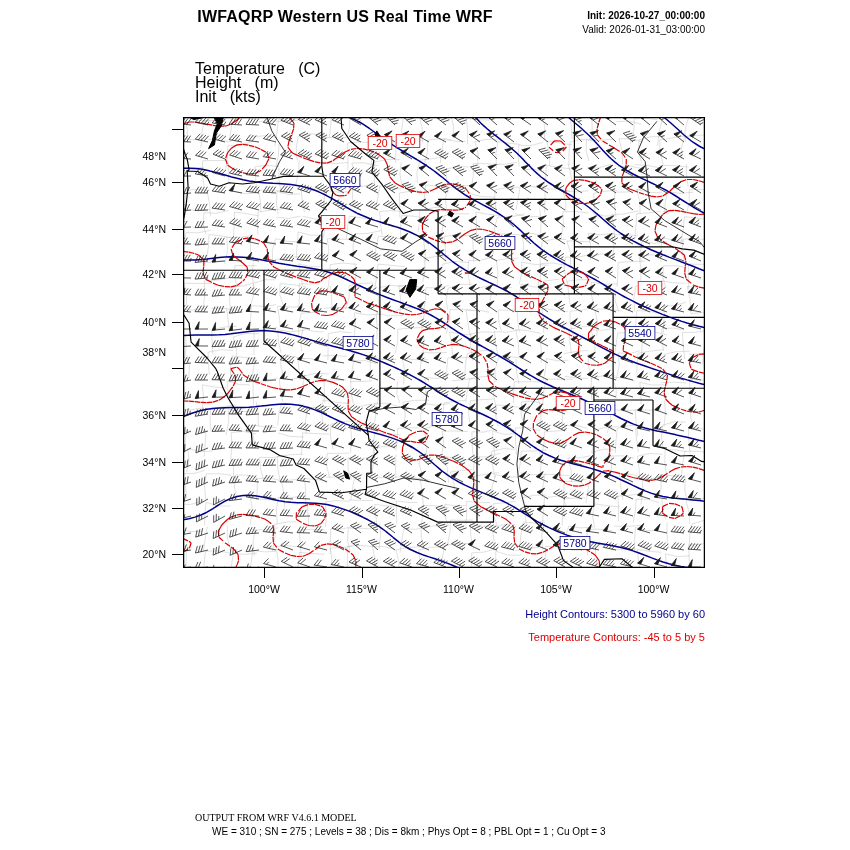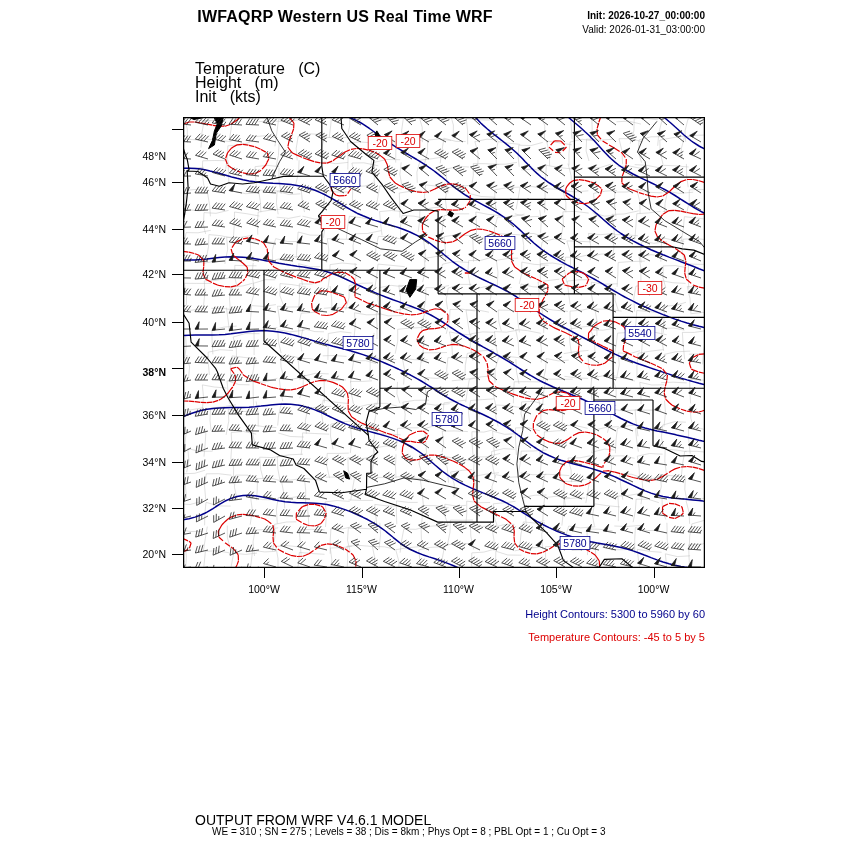--- a/index.html
+++ b/index.html
@@ -11,21 +11,21 @@
   #valid-line{right:145px;top:24px;text-align:right;font-size:10px;}
   #legend{left:195px;top:62px;font-size:16px;line-height:14px;}
   .legend-line{white-space:pre;}
   #map-wrap{left:183px;top:117px;width:522px;height:451px;}
   .lat-tick{height:1px;background:#000;width:11px;left:172px;}
   .lon-tick{width:1px;background:#000;height:10px;top:568px;}
   .lat-lab{width:42px;text-align:right;left:124px;font-size:10.5px;}
   .lon-lab{width:56px;text-align:center;top:583px;font-size:10.5px;}
   #hnote{right:145px;top:608px;font-size:11px;}
   #tnote{right:145px;top:631px;font-size:11px;}
-  #footer1{left:195px;top:812px;font-size:14px;}
+  #footer1{left:195px;top:812px;font-size:10px;font-family:Liberation Serif, serif;}
   #footer2{left:212px;top:826px;font-size:10px;}
 </style>
 </head>
 <body>
 
 <div class="abs" id="title">IWFAQRP Western US Real Time WRF</div>
 <div class="abs" id="init-line">Init: 2026-10-27_00:00:00</div>
 <div class="abs" id="valid-line">Valid: 2026-01-31_03:00:00</div>
 
 <div class="abs" id="legend">
@@ -951,21 +951,21 @@
     <div class="abs lat-lab" style="top: 107px; margin-top: 43px;">48°N</div>
     <div class="abs lat-tick" style="top: 182px;"></div>
     <div class="abs lat-lab" style="top: 176px;">46°N</div>
     <div class="abs lat-tick" style="top: 229px;"></div>
     <div class="abs lat-lab" style="top: 223px;">44°N</div>
     <div class="abs lat-tick" style="top: 273.5px;"></div>
     <div class="abs lat-lab" style="top: 267.5px;">42°N</div>
     <div class="abs lat-tick" style="top: 322px;"></div>
     <div class="abs lat-lab" style="top: 316px;">40°N</div>
     <div class="abs lat-tick" style="top: 368px;"></div>
-    <div class="abs lat-lab" style="top: 366px; font-weight: bold;">38°N</div>
+    <div class="abs lat-lab" style="top: 346px;">38°N</div>
     <div class="abs lat-tick" style="top: 415px;"></div>
     <div class="abs lat-lab" style="top: 409px;">36°N</div>
     <div class="abs lat-tick" style="top: 461.5px;"></div>
     <div class="abs lat-lab" style="top: 455.5px;">34°N</div>
     <div class="abs lat-tick" style="top: 508px;"></div>
     <div class="abs lat-lab" style="top: 502px;">32°N</div>
     <div class="abs lat-tick" style="top: 553.5px;"></div>
     <div class="abs lat-lab" style="top: 547.5px;">20°N</div>
     <div class="abs lon-tick" style="left: 264px;"></div>
     <div class="abs lon-lab" style="left: 236px;">100°W</div>

